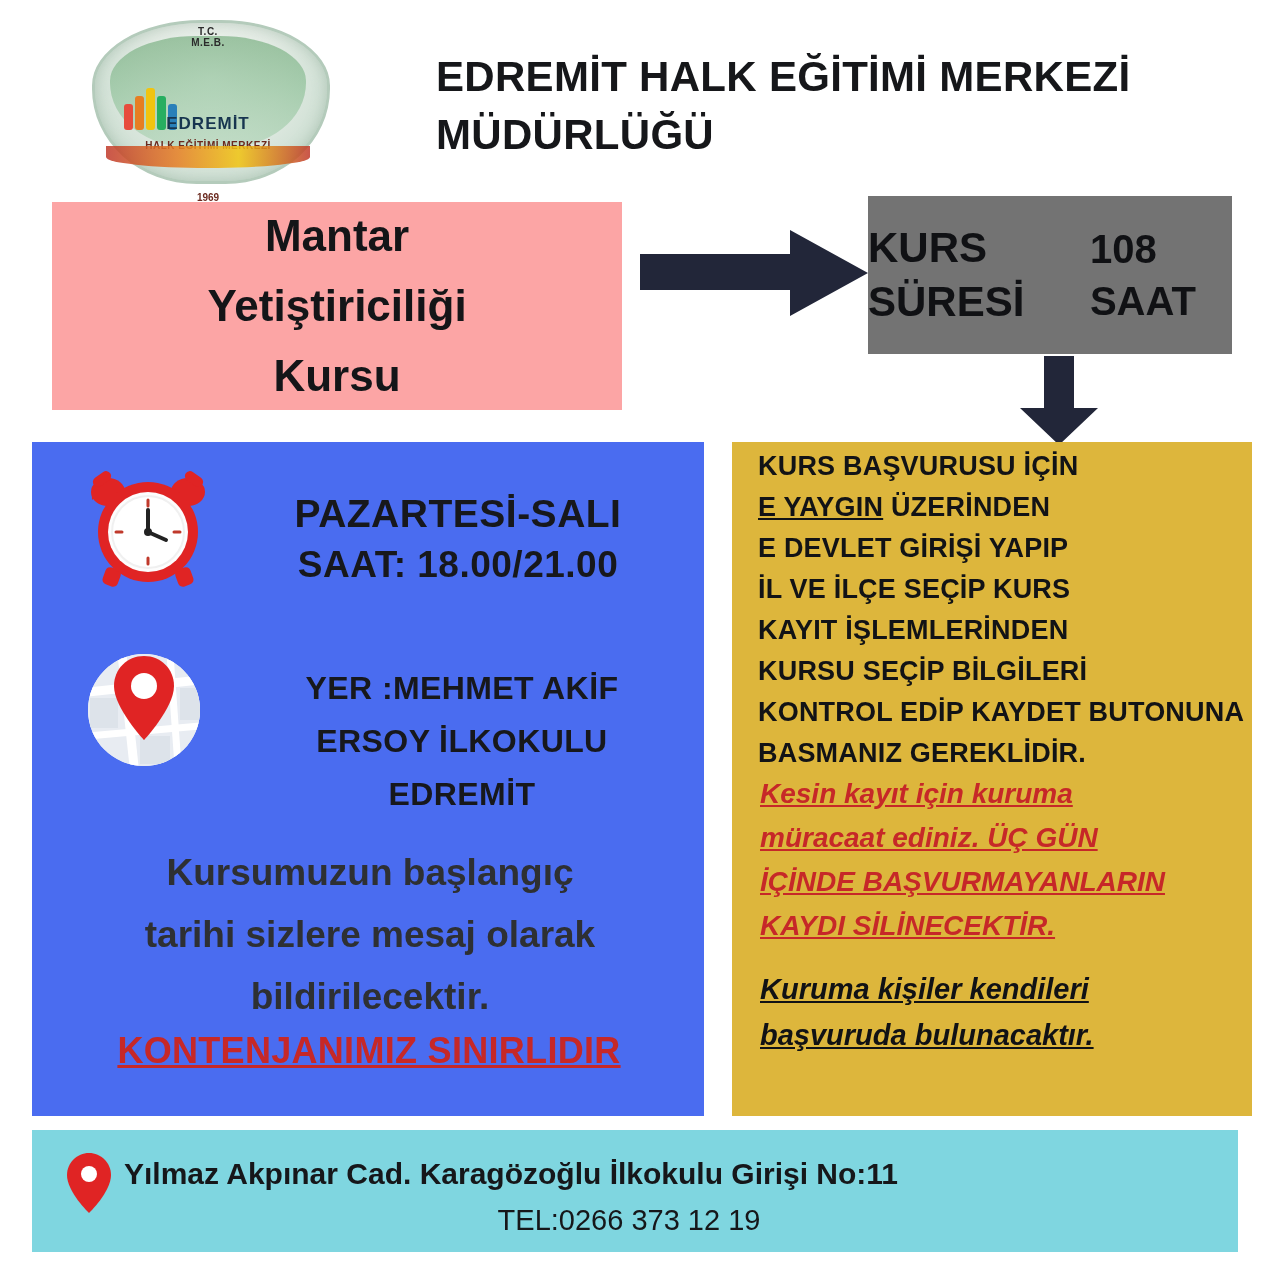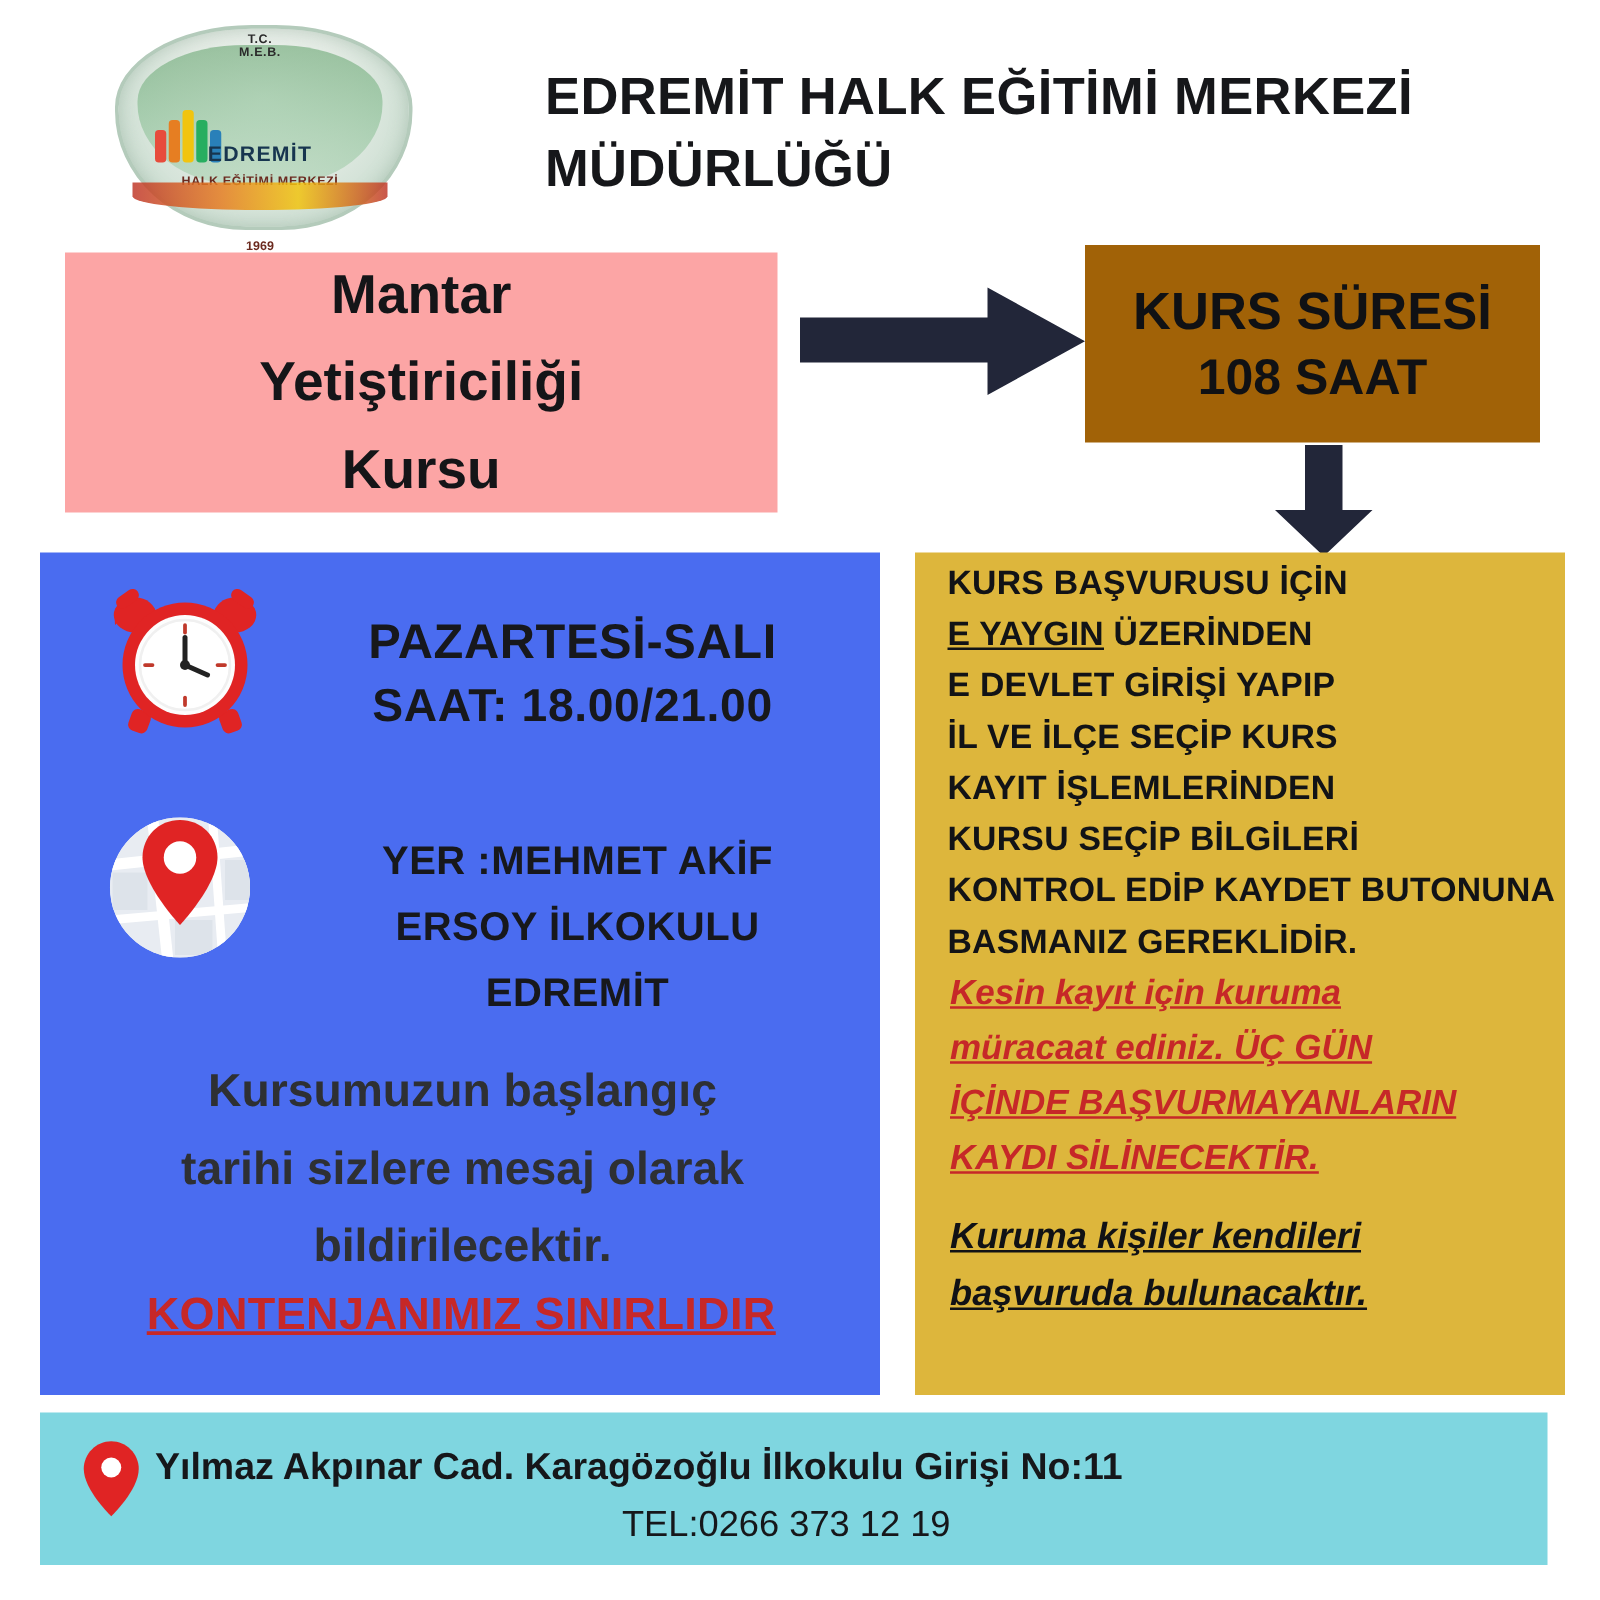--- a/index.html
+++ b/index.html
@@ -173,23 +173,23 @@
     height: 90px;
   }
 
   
   .duration-box {
     position: absolute;
     left: 868px;
     top: 196px;
     width: 364px;
     height: 158px;
-    background: #a16207;
+    background: #737373;
     display: flex;
-    flex-direction: column;
+    flex-direction: row;
     align-items: center;
     justify-content: center;
   }
   .duration-box .l1 {
     font-size: 42px;
     font-weight: bold;
     color: #101114;
     line-height: 54px;
   }
   .duration-box .l2 {

